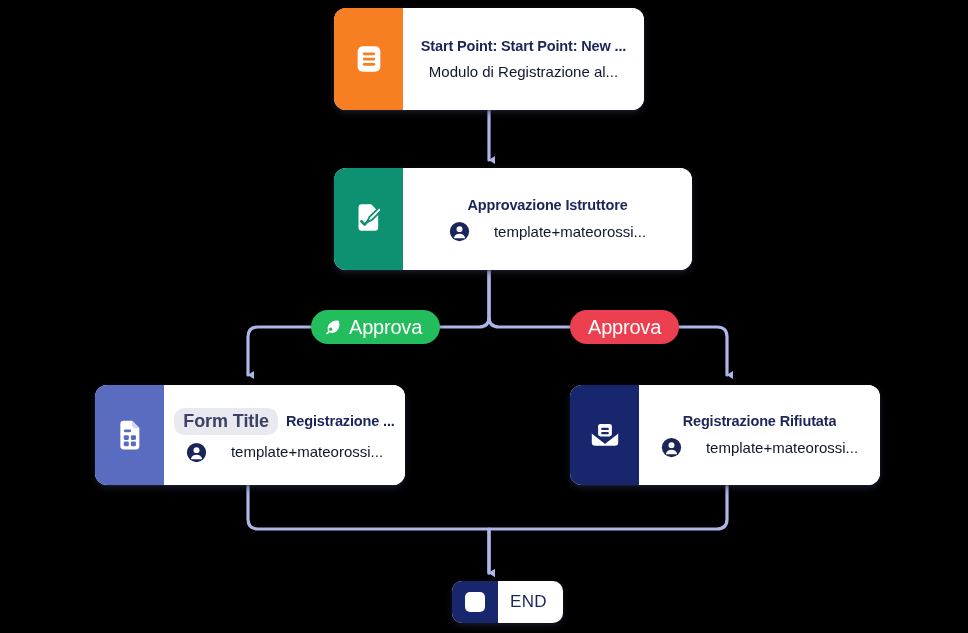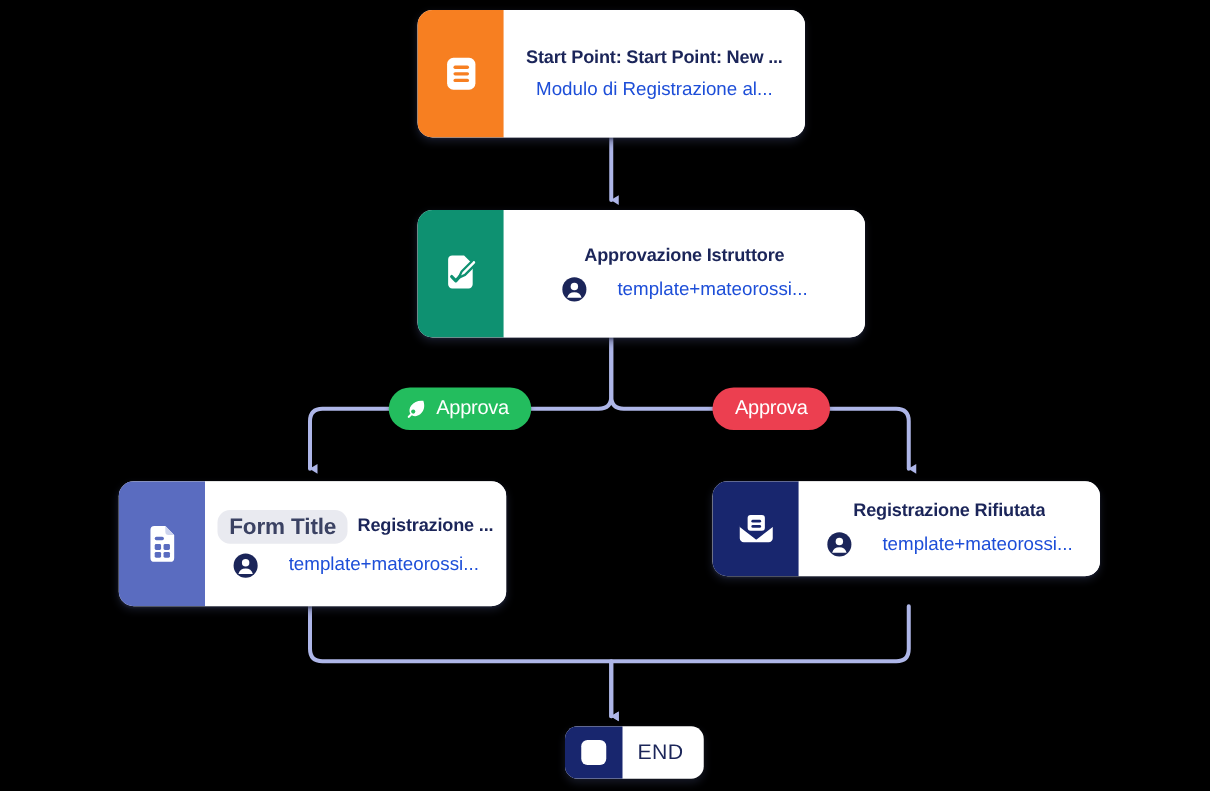--- a/index.html
+++ b/index.html
@@ -60,21 +60,21 @@
     font-size: 14.5px;
     font-weight: bold;
     color: #1b2559;
     letter-spacing: -0.15px;
     white-space: nowrap;
     overflow: hidden;
     line-height: 1.25;
   }
   .node-sub {
     font-size: 15px;
-    color: #1d4ed8;
+    color: #0f172a;
     white-space: nowrap;
     overflow: hidden;
     line-height: 1.3;
     margin-top: 7px;
   }
   .node-sub.with-avatar {
     display: flex;
     align-items: center;
     gap: 24px;
   }
@@ -98,21 +98,21 @@
   
   #node-start        { left: 334px; top: 8px;   width: 310px; height: 102px; }
   #node-start .node-icon { background: #f77f21; }
 
   #node-approval     { left: 334px; top: 168px; width: 358px; height: 102px; }
   #node-approval .node-icon { background: #0e9171; }
 
   #node-form         { left: 95px;  top: 385px; width: 310px; height: 100px; }
   #node-form .node-icon { background: #5a6cc0; }
 
-  #node-reject       { left: 570px; top: 385px; width: 310px; height: 76px; }
+  #node-reject       { left: 570px; top: 385px; width: 310px; height: 100px; }
   #node-reject .node-icon { background: #18266e; }
 
   
   #node-end {
     position: absolute;
     left: 452px;
     top: 581px;
     height: 42px;
     display: flex;
     align-items: stretch;
@@ -146,21 +146,21 @@
   
   .pill {
     position: absolute;
     display: flex;
     align-items: center;
     gap: 7px;
     height: 34px;
     border-radius: 17px;
     padding: 0 18px;
     color: #ffffff;
-    font-size: 16px;
+    font-size: 20px;
     letter-spacing: -0.2px;
     box-shadow: 0 2px 4px rgba(0,0,0,0.25);
   }
   #pill-approve {
     left: 311px;
     top: 310px;
     background: #23bd5e;
     padding-left: 12px;
   }
   #pill-reject {

